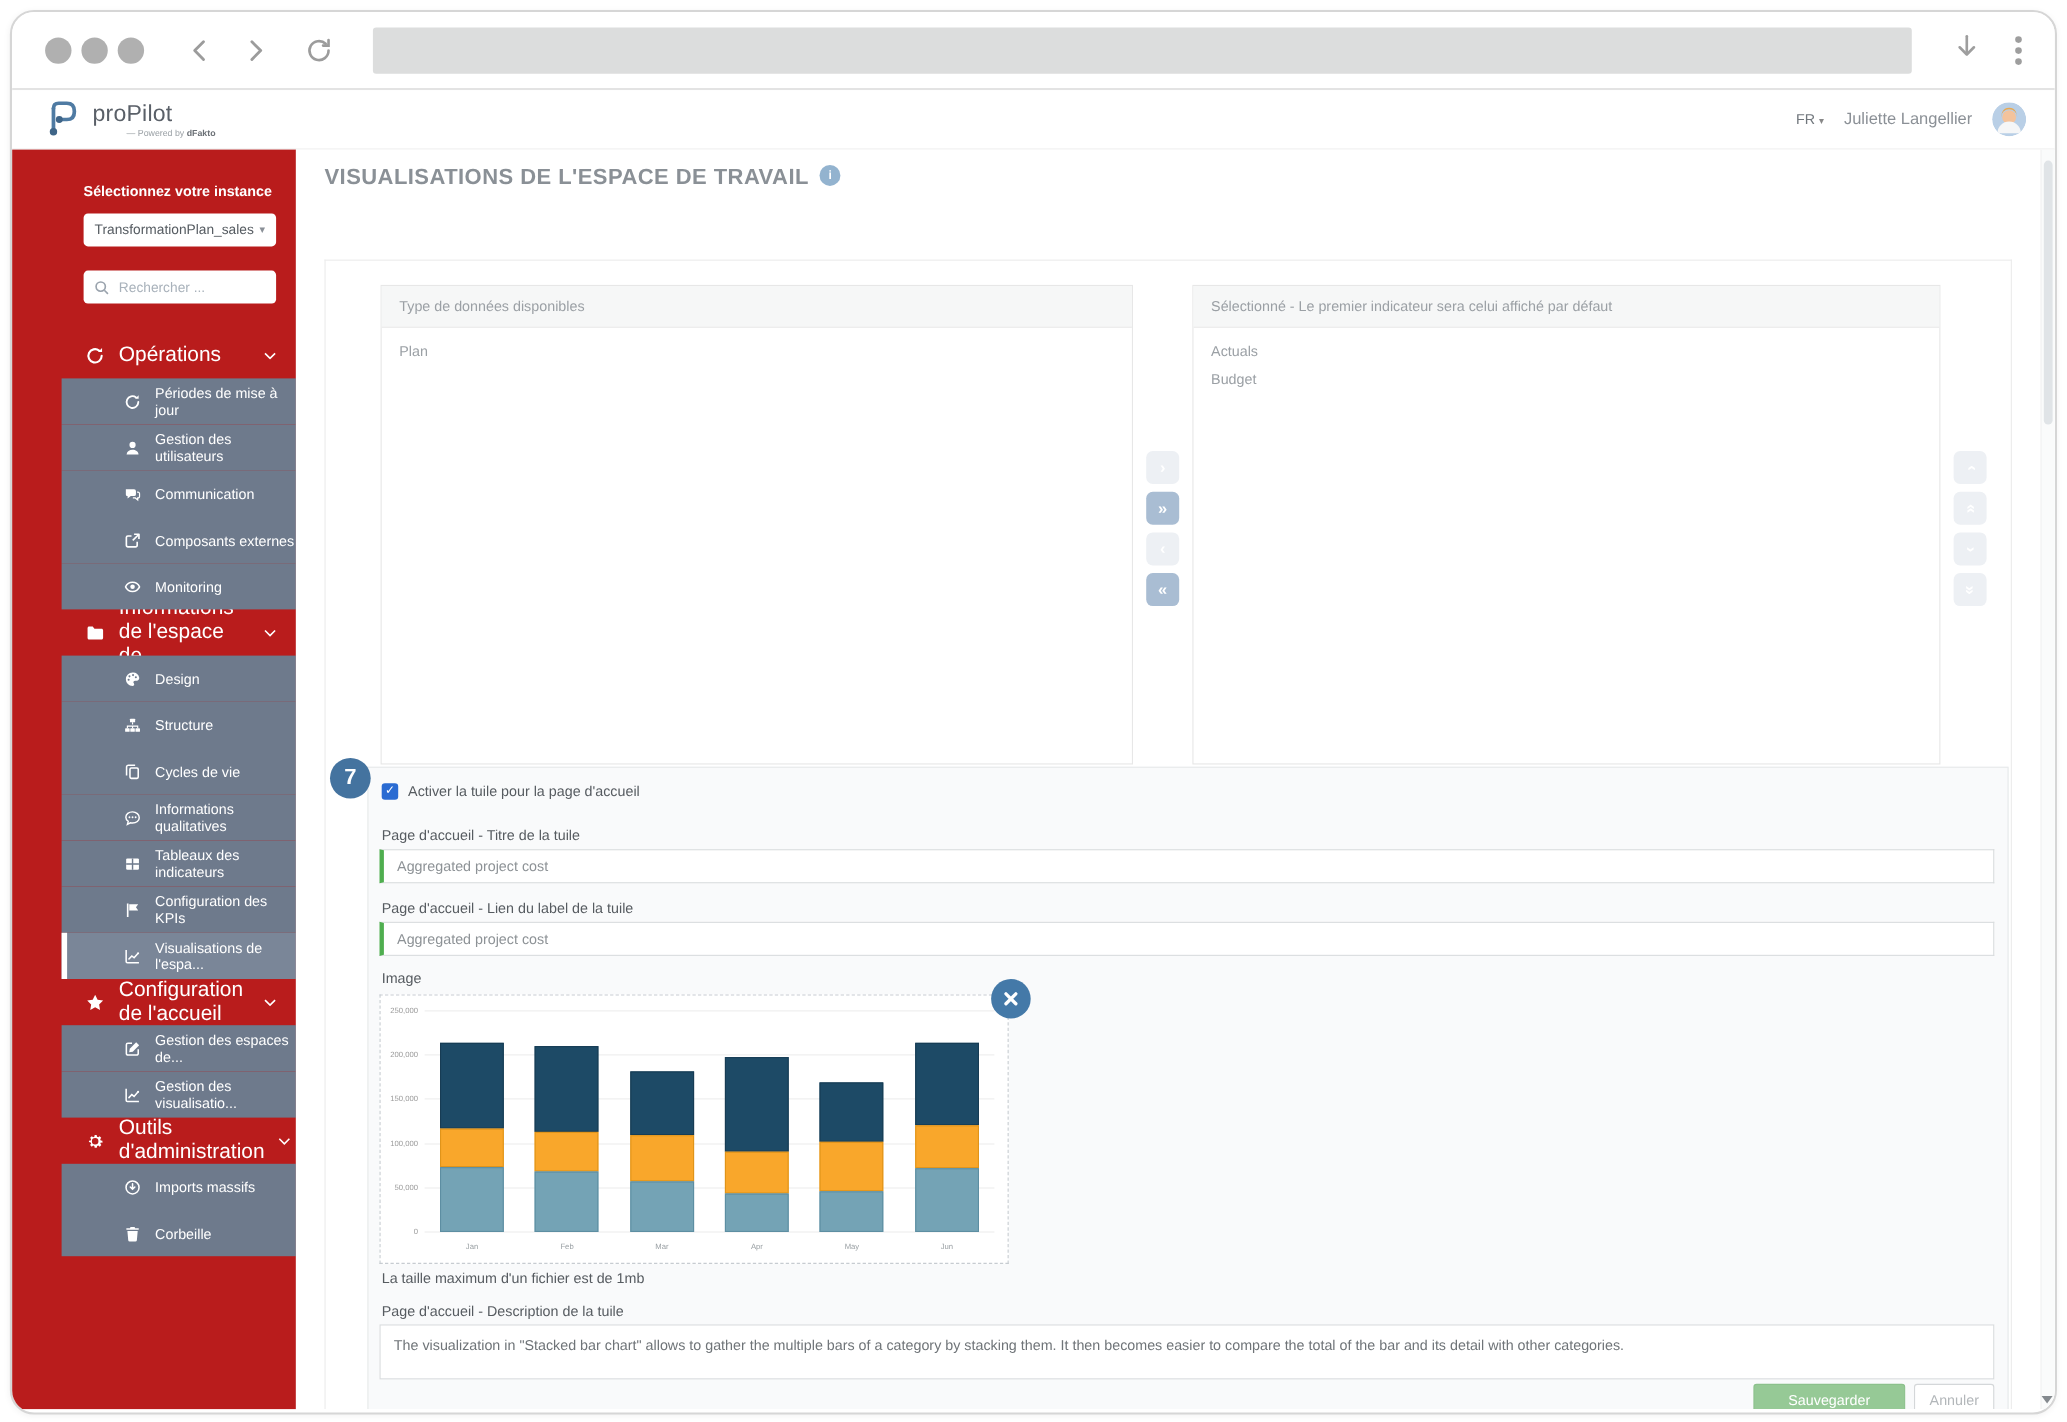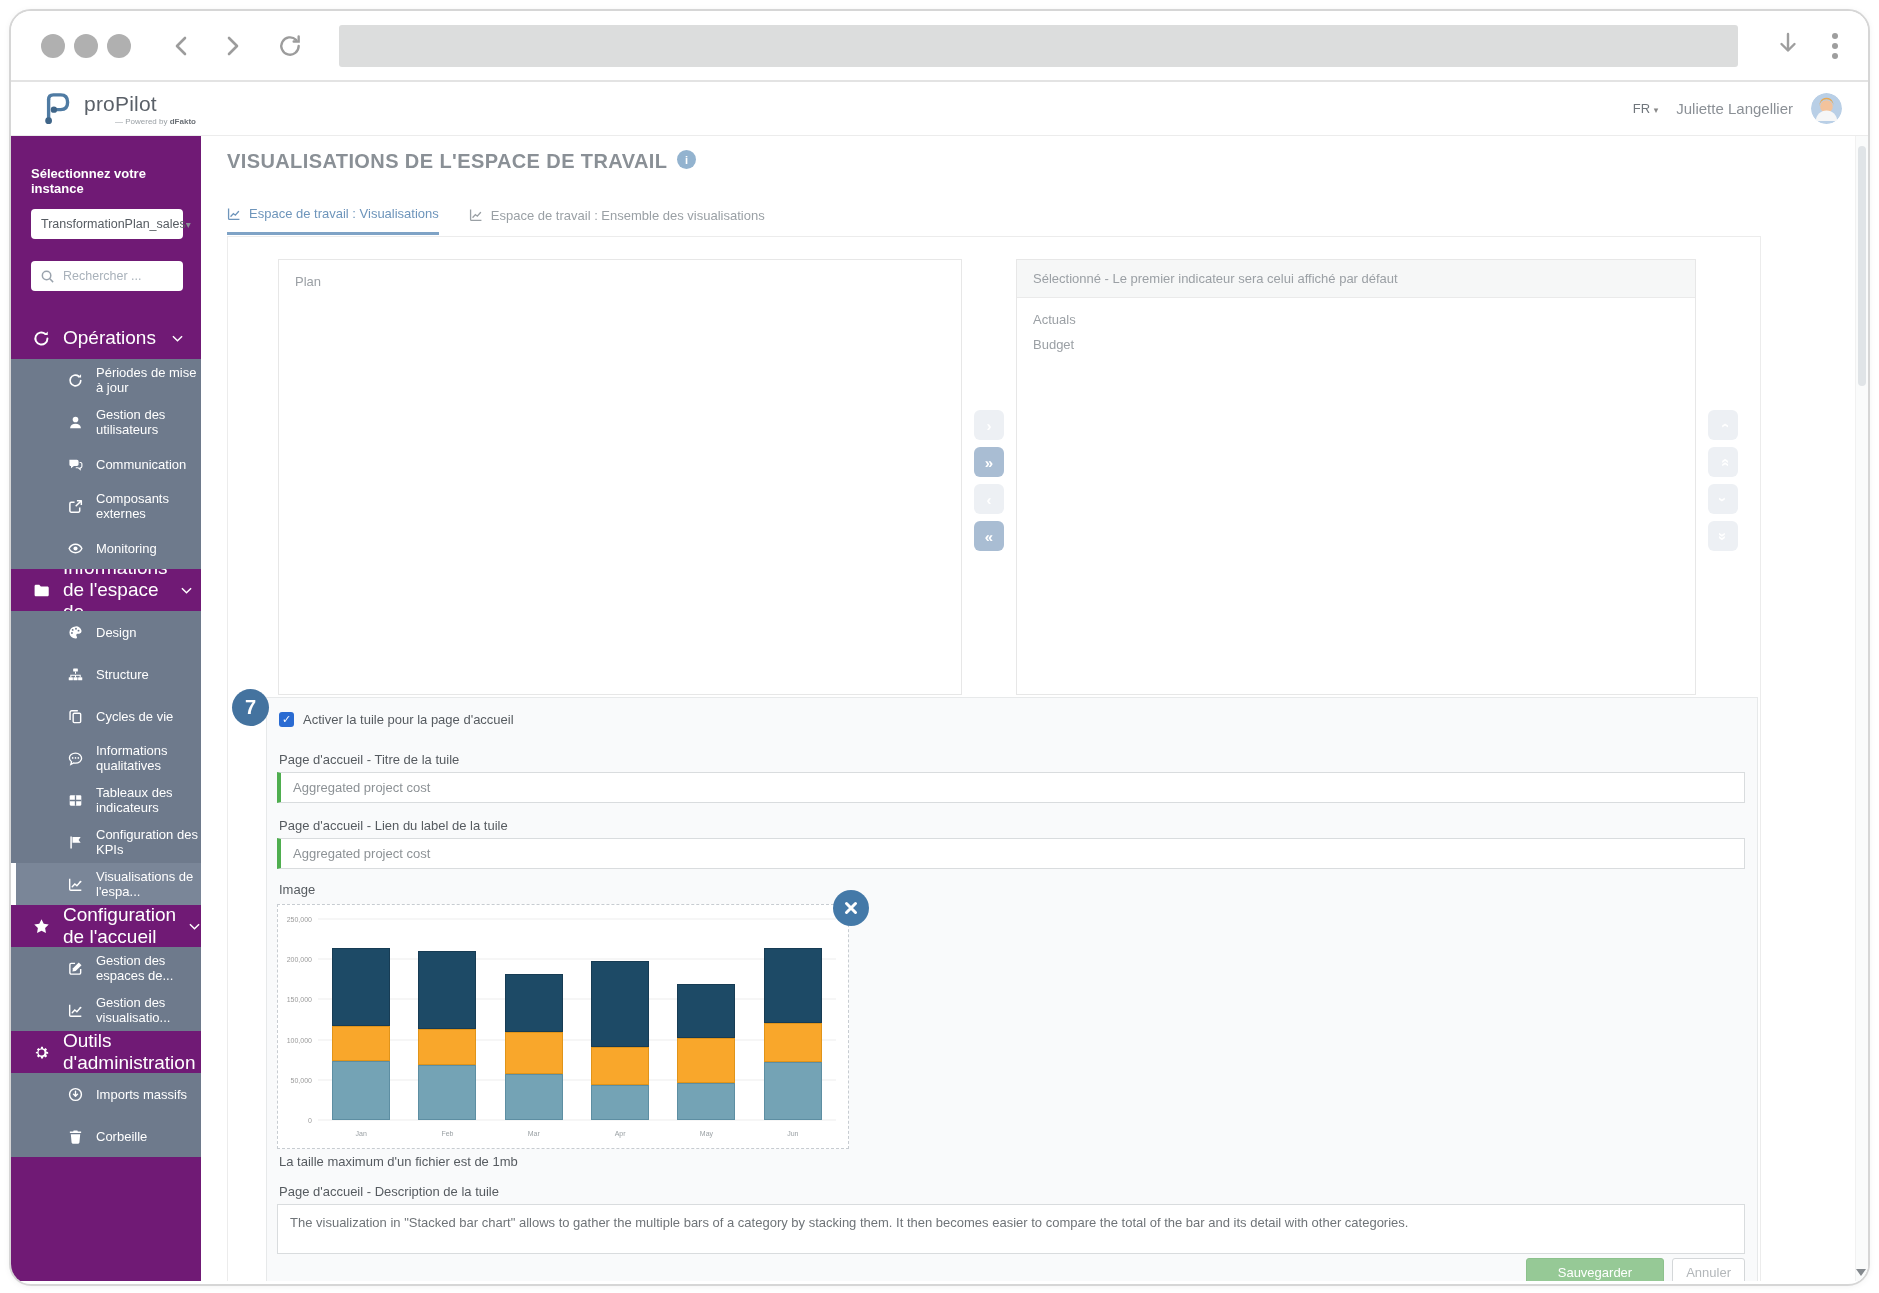--- a/index.html
+++ b/index.html
@@ -29,21 +29,21 @@
   .appbar-right { margin-left:auto; display:flex; align-items:center; gap:18px; }
   .lang { font-size:13px; color:#70767c; cursor:pointer; }
   .lang .caret { font-size:9px; color:#888; }
   .username { font-size:15px; color:#8b9096; }
   .avatar { width:31px; height:31px; border-radius:50%; overflow:hidden; }
 
   
   .body-row { display:flex; height:calc(100% - 128px); }
 
   
-  .sidebar { width:190px; flex:none; background:#701a75; color:#fff; position:relative; }
+  .sidebar { width:258px; flex:none; background:#b91c1c; color:#fff; position:relative;padding-left:45px; }
   .side-label { margin:30px 20px 0; font-size:13px; font-weight:bold; }
   .side-select { margin:13px 18px 0 20px; height:30px; background:#fff; border-radius:4px; display:flex;
                  align-items:center; padding:0 10px; color:#555b61; font-size:12.5px; cursor:pointer; }
   .side-select .caret { margin-left:auto; color:#8a9097; font-size:10px; }
   .side-search { margin:22px 18px 0 20px; height:30px; background:#fff; border-radius:4px; display:flex;
                  align-items:center; gap:8px; padding:0 9px; }
   .side-search input { border:none; outline:none; flex:1; font-size:12.5px; color:#555; background:transparent; font-family:inherit; }
   .side-search input::placeholder { color:#a9b2bb; }
   .nav { margin-top:26px; }
   .nav-group { height:42px; display:flex; align-items:center; padding:0 18px 0 22px; gap:13px; font-size:19px; cursor:pointer; }
@@ -433,40 +433,25 @@
         </div>
       </div>
     </div>
 
     <div class="main">
       <div class="page-title">
         <span>VISUALISATIONS DE L'ESPACE DE TRAVAIL</span>
         <span class="info-badge">i</span>
       </div>
 
-      <div class="tabs">
-        <div class="tab active">
-          <svg width="14" height="14" viewBox="0 0 16 16" fill="none" stroke="currentColor" stroke-width="1.5">
-              <path d="M1.8 1.8v11.2a1.2 1.2 0 0 0 1.2 1.2h11.2"></path>
-              <path d="M4.5 10.5l2.8-3 2.2 1.8 3.7-4.2" stroke-linecap="round"></path>
-            </svg>
-          <span>Espace de travail : Visualisations</span>
-        </div>
-        <div class="tab">
-          <svg width="14" height="14" viewBox="0 0 16 16" fill="none" stroke="currentColor" stroke-width="1.5">
-              <path d="M1.8 1.8v11.2a1.2 1.2 0 0 0 1.2 1.2h11.2"></path>
-              <path d="M4.5 10.5l2.8-3 2.2 1.8 3.7-4.2" stroke-linecap="round"></path>
-            </svg>
-          <span>Espace de travail : Ensemble des visualisations</span>
-        </div>
-      </div>
 
       <div class="card">
 
         <div class="panel panel-left">
+          <div class="panel-h">Type de données disponibles</div>
           <div class="panel-list">
             <div class="panel-item">Plan</div>
           </div>
         </div>
 
         <div class="btncol btncol-transfer">
           <button class="sqbtn off">
               <span>›</span>
             </button>
           <button class="sqbtn on">

